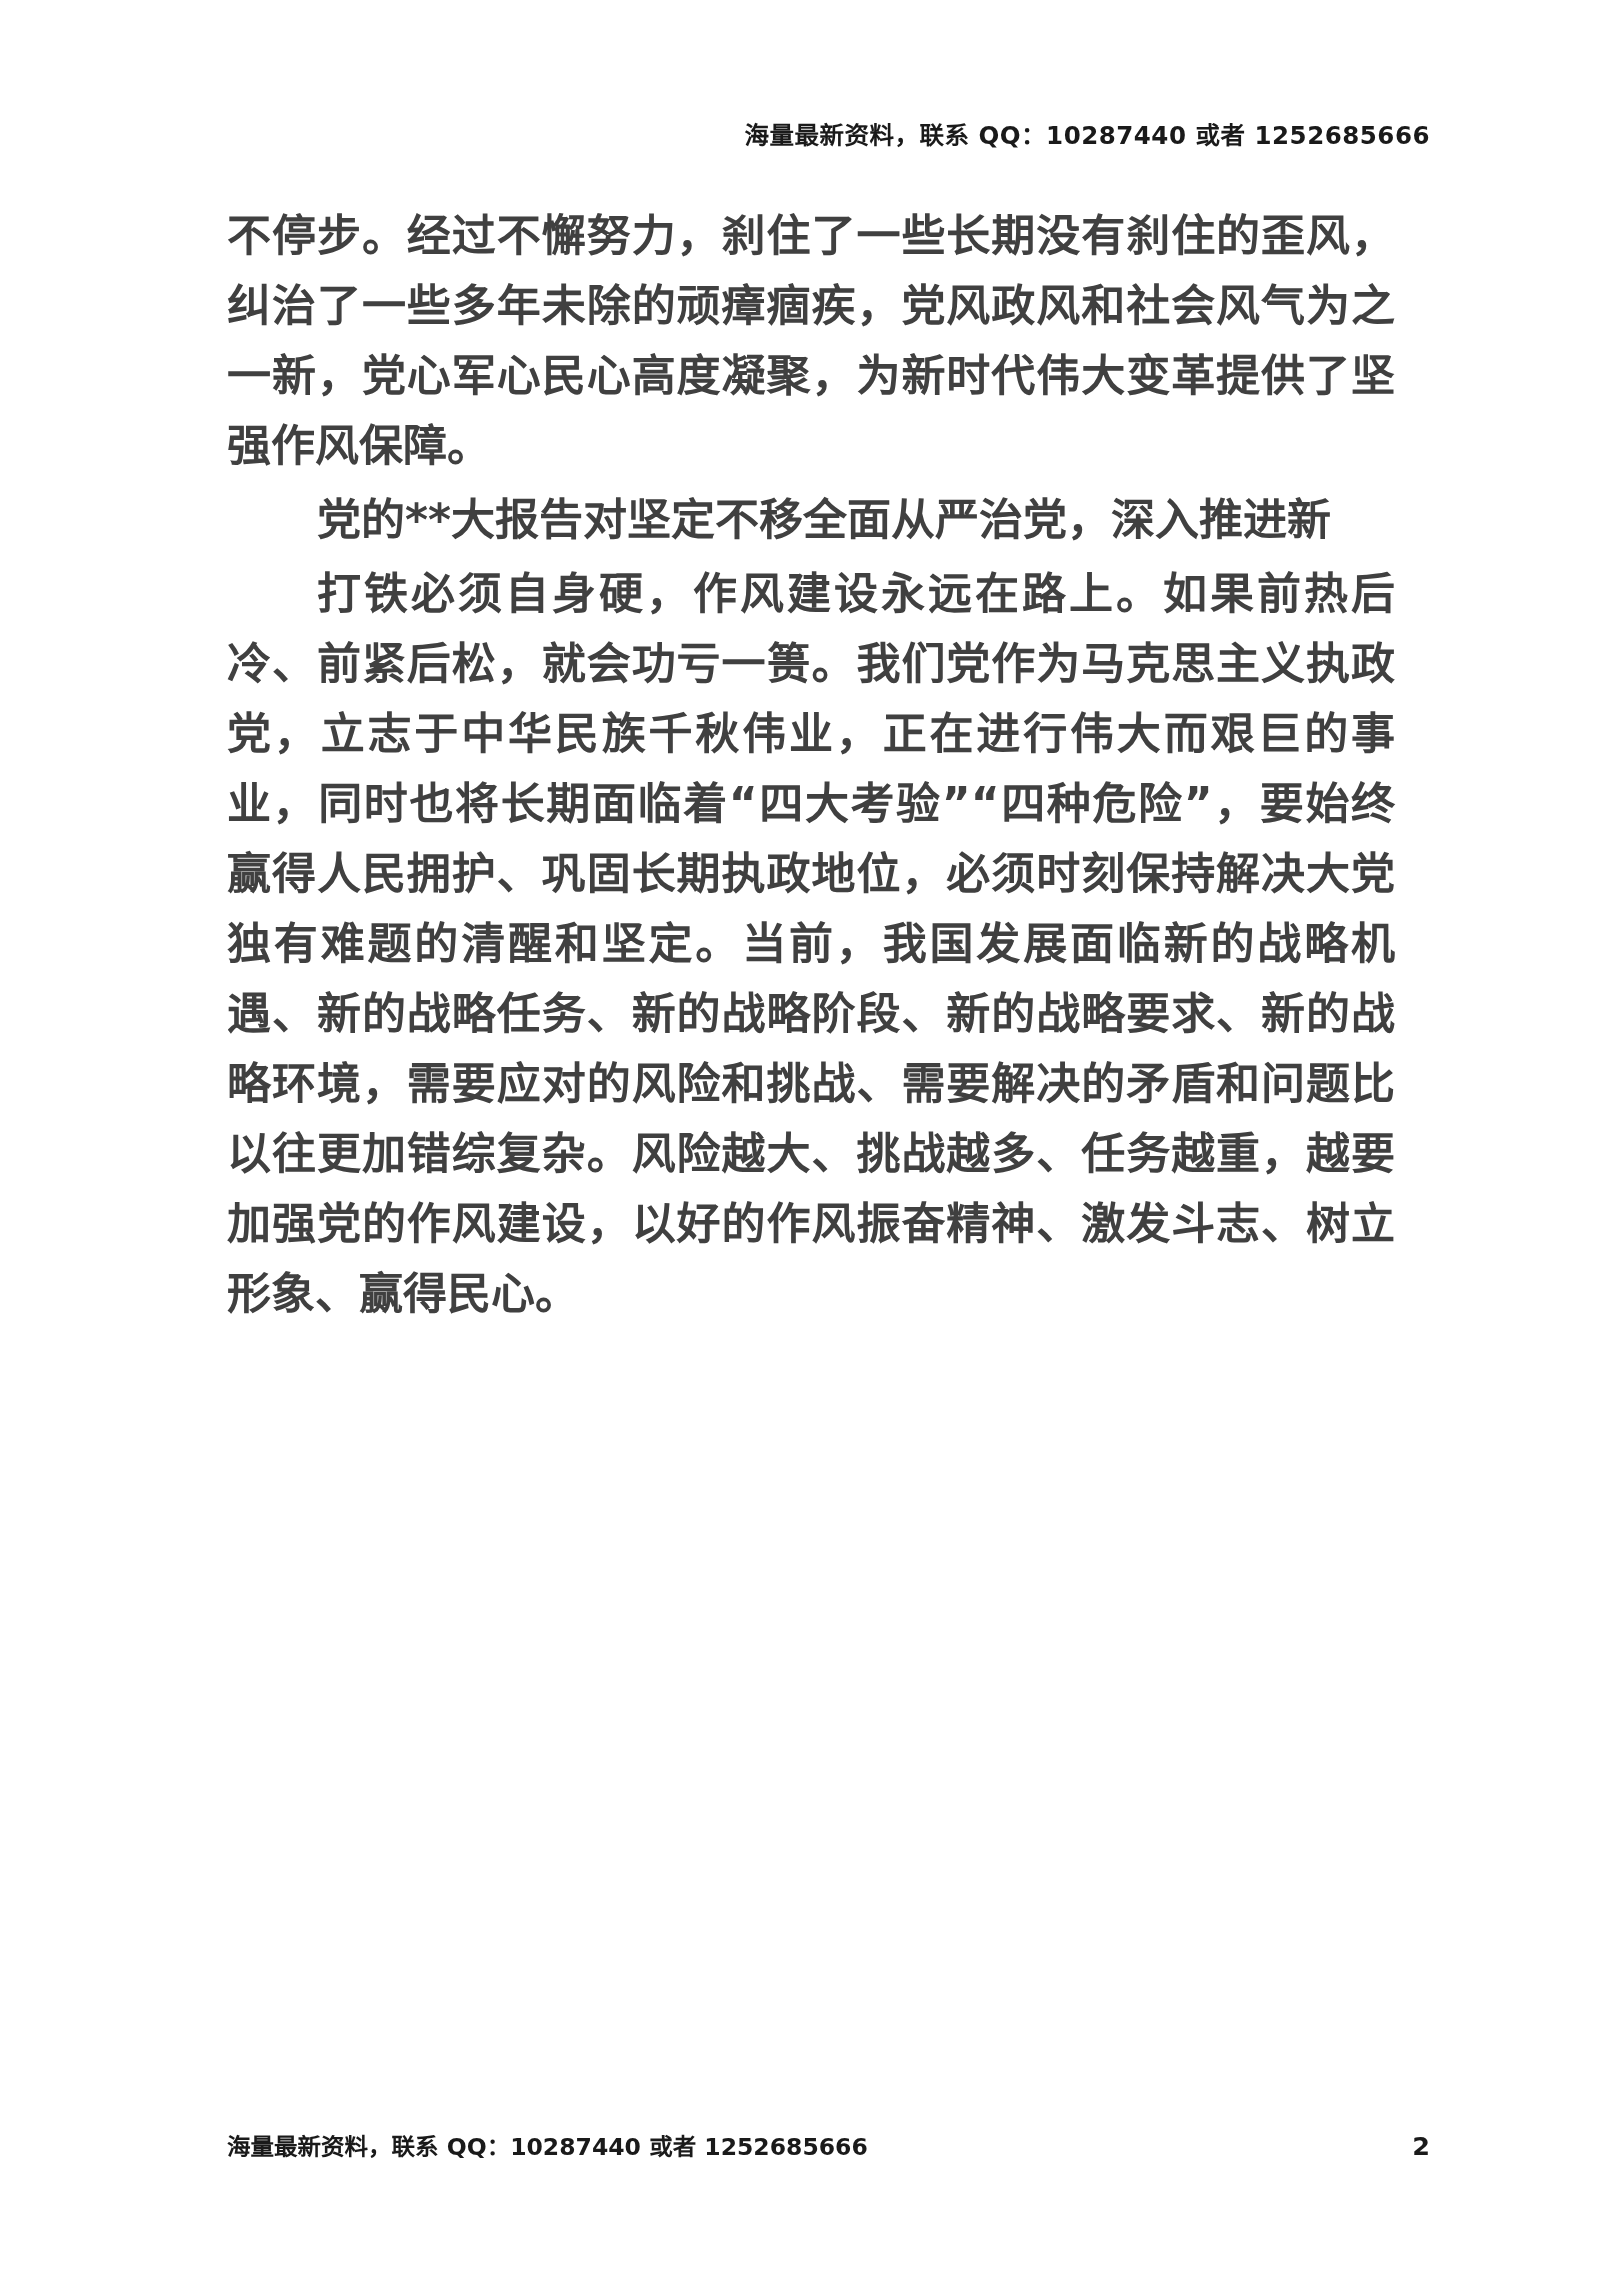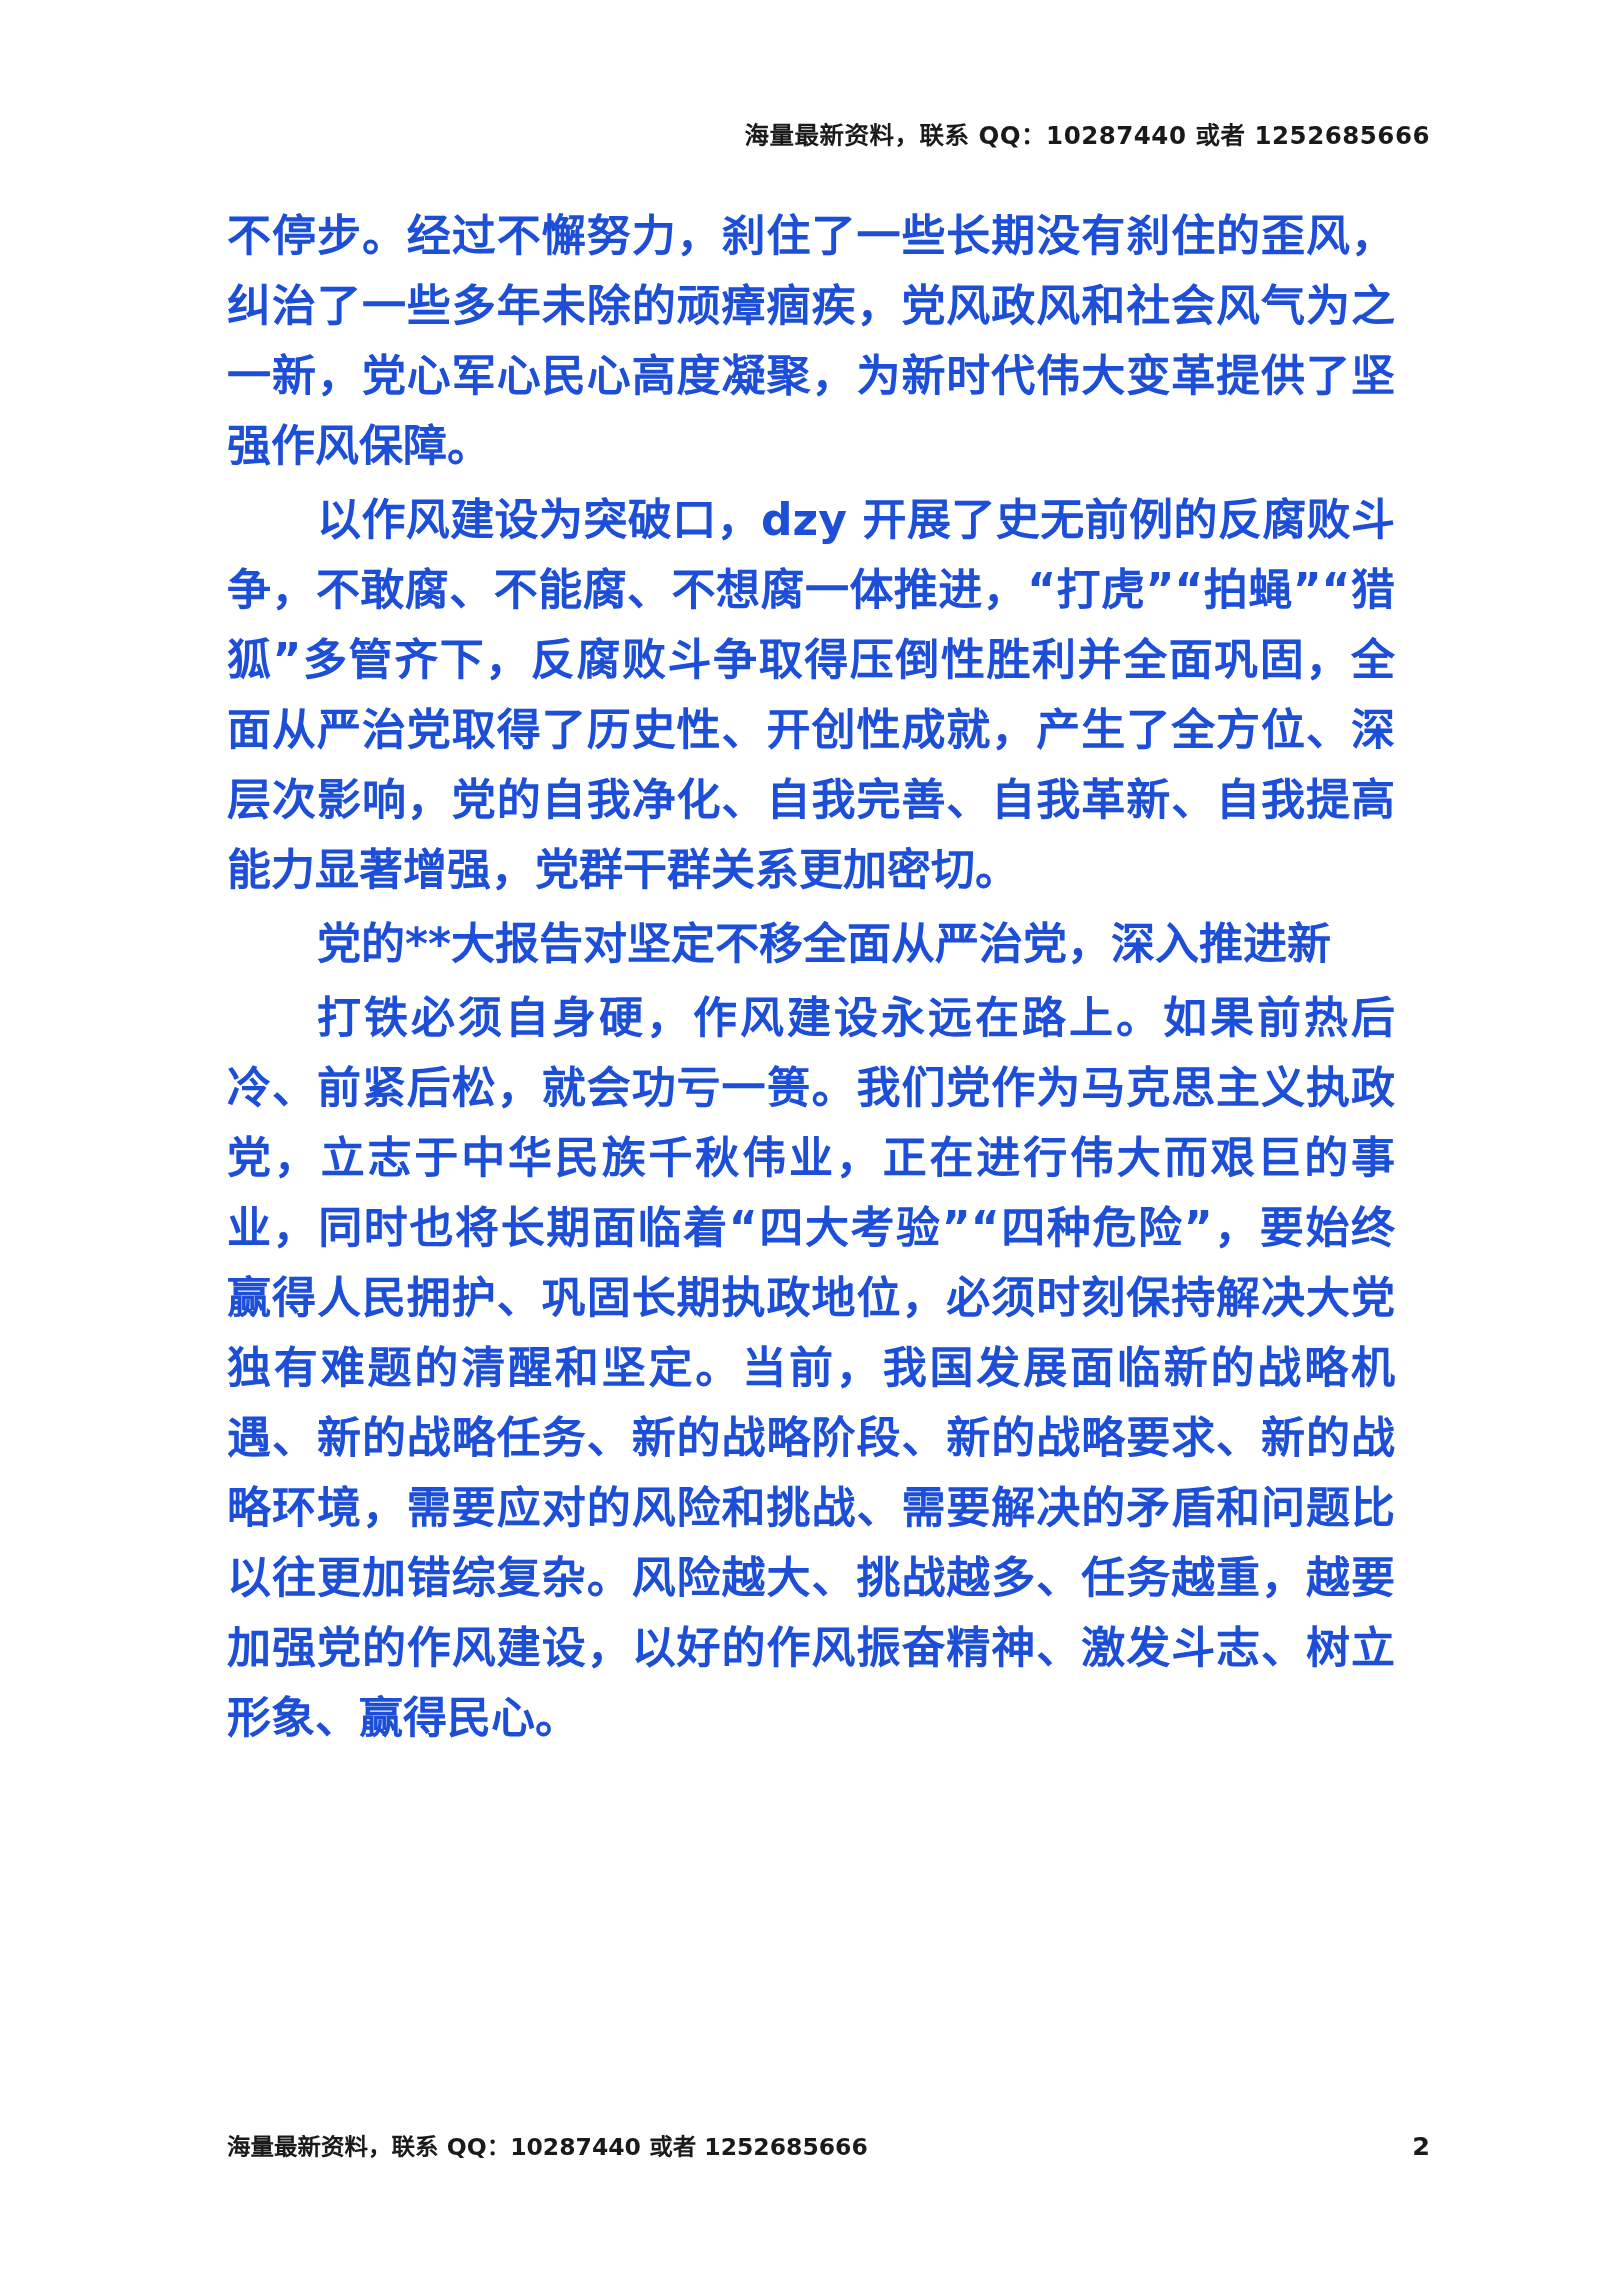--- a/index.html
+++ b/index.html
@@ -40,21 +40,21 @@
     left: 227px;
     width: 1168px;
   }
 
   .para {
     margin: 0 0 3.9px 0;
     font-family: "DejaVu Sans", "Liberation Sans", sans-serif;
     font-size: 44px;
     font-weight: 700;
     line-height: 70px;
-    color: #1d4ed8;
+    color: #404040;
     text-align: justify;
     text-align-last: left;
     text-justify: inter-character;
     letter-spacing: 0px;
     word-break: break-all;
   }
 
   .para.indent {
     text-indent: 90px;
   }
@@ -89,21 +89,20 @@
 <body>
 
 <div class="page">
 
   <div class="doc-header">海量最新资料，联系 QQ：10287440 或者 1252685666</div>
 
   <div class="doc-body">
 
     <p class="para">不停步。经过不懈努力，刹住了一些长期没有刹住的歪风，纠治了一些多年未除的顽瘴痼疾，党风政风和社会风气为之一新，党心军心民心高度凝聚，为新时代伟大变革提供了坚强作风保障。</p>
 
-    <p class="para indent">以作风建设为突破口，dzy 开展了史无前例的反腐败斗争，不敢腐、不能腐、不想腐一体推进，“打虎”“拍蝇”“猎狐”多管齐下，反腐败斗争取得压倒性胜利并全面巩固，全面从严治党取得了历史性、开创性成就，产生了全方位、深层次影响，党的自我净化、自我完善、自我革新、自我提高能力显著增强，党群干群关系更加密切。</p>
 
     <p class="para indent">党的**大报告对坚定不移全面从严治党，深入推进新</p>
 
     <p class="para indent">打铁必须自身硬，作风建设永远在路上。如果前热后冷、前紧后松，就会功亏一篑。我们党作为马克思主义执政党，立志于中华民族千秋伟业，正在进行伟大而艰巨的事业，同时也将长期面临着“四大考验”“四种危险”，要始终赢得人民拥护、巩固长期执政地位，必须时刻保持解决大党独有难题的清醒和坚定。当前，我国发展面临新的战略机遇、新的战略任务、新的战略阶段、新的战略要求、新的战略环境，需要应对的风险和挑战、需要解决的矛盾和问题比以往更加错综复杂。风险越大、挑战越多、任务越重，越要加强党的作风建设，以好的作风振奋精神、激发斗志、树立形象、赢得民心。</p>
 
   </div>
 
   <div class="doc-footer">
     <span class="footer-note">海量最新资料，联系 QQ：10287440 或者 1252685666</span>
     <span class="footer-pageno">2</span>

